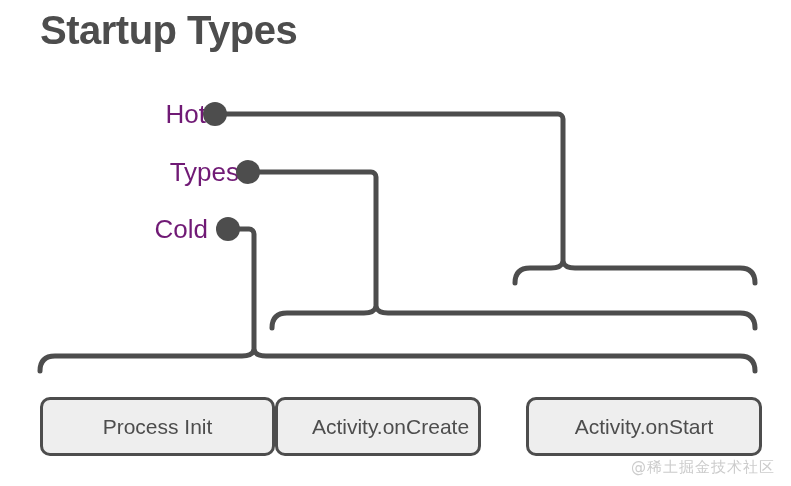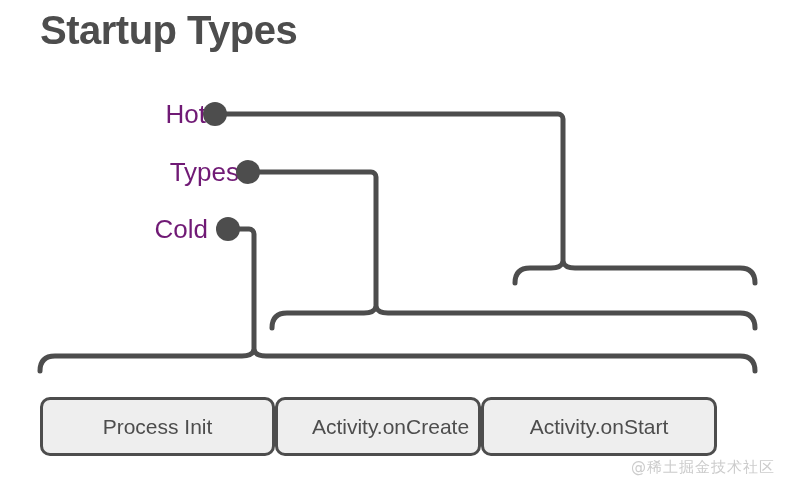--- a/index.html
+++ b/index.html
@@ -70,21 +70,21 @@
     display: flex;
     align-items: center;
     justify-content: center;
     font-size: 21px;
     color: #4d4d4d;
     font-family: "Liberation Sans", sans-serif;
     white-space: nowrap;
   }
   .phase-box.w1 { width: 235px; }
   .phase-box.w2 { width: 206px; padding-left: 25px; }
-  .phase-box.w3 { width: 236px; }
+  .phase-box.w3 { width: 236px; margin-left: 45px; }
 
   #watermark {
     position: absolute;
     right: 16px;
     top: 458px;
     font-size: 15px;
     color: #cccccc;
     letter-spacing: 1px;
     font-family: "DejaVu Sans", sans-serif;
     white-space: nowrap;

